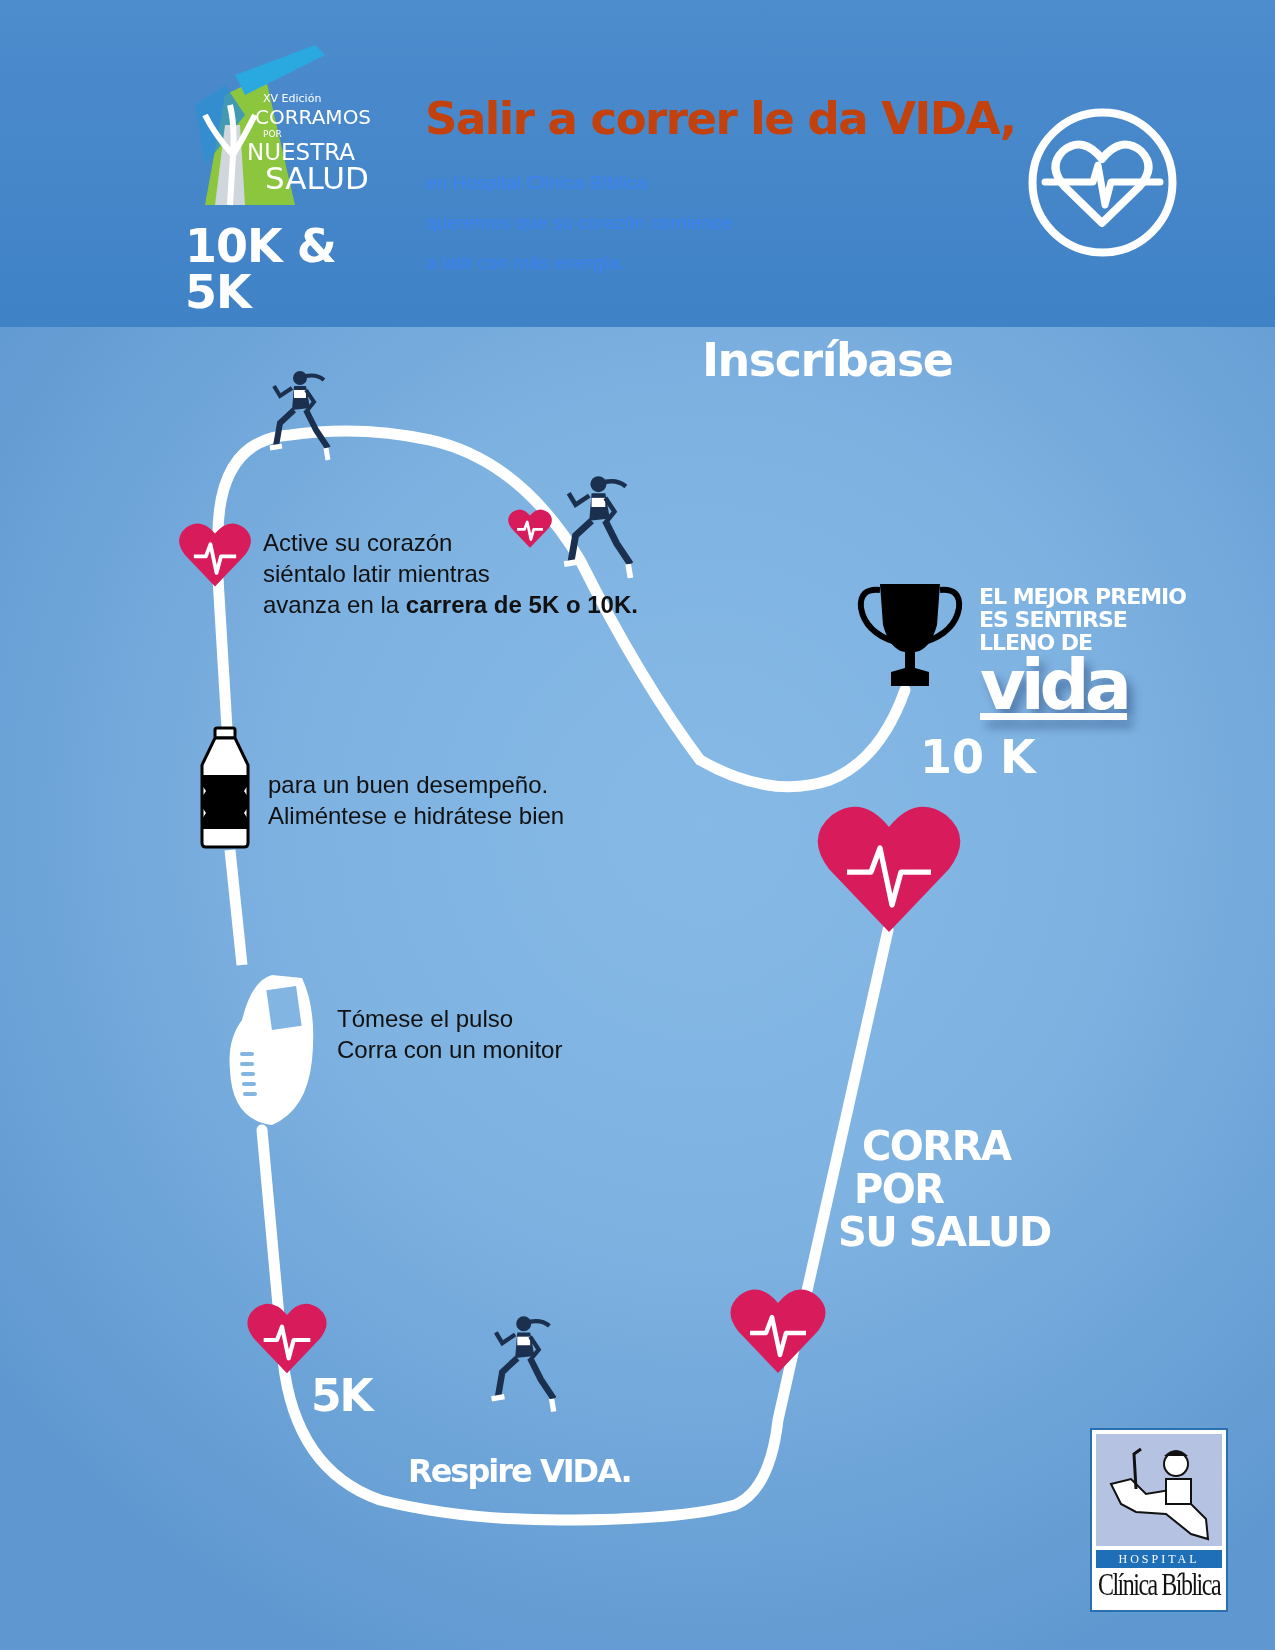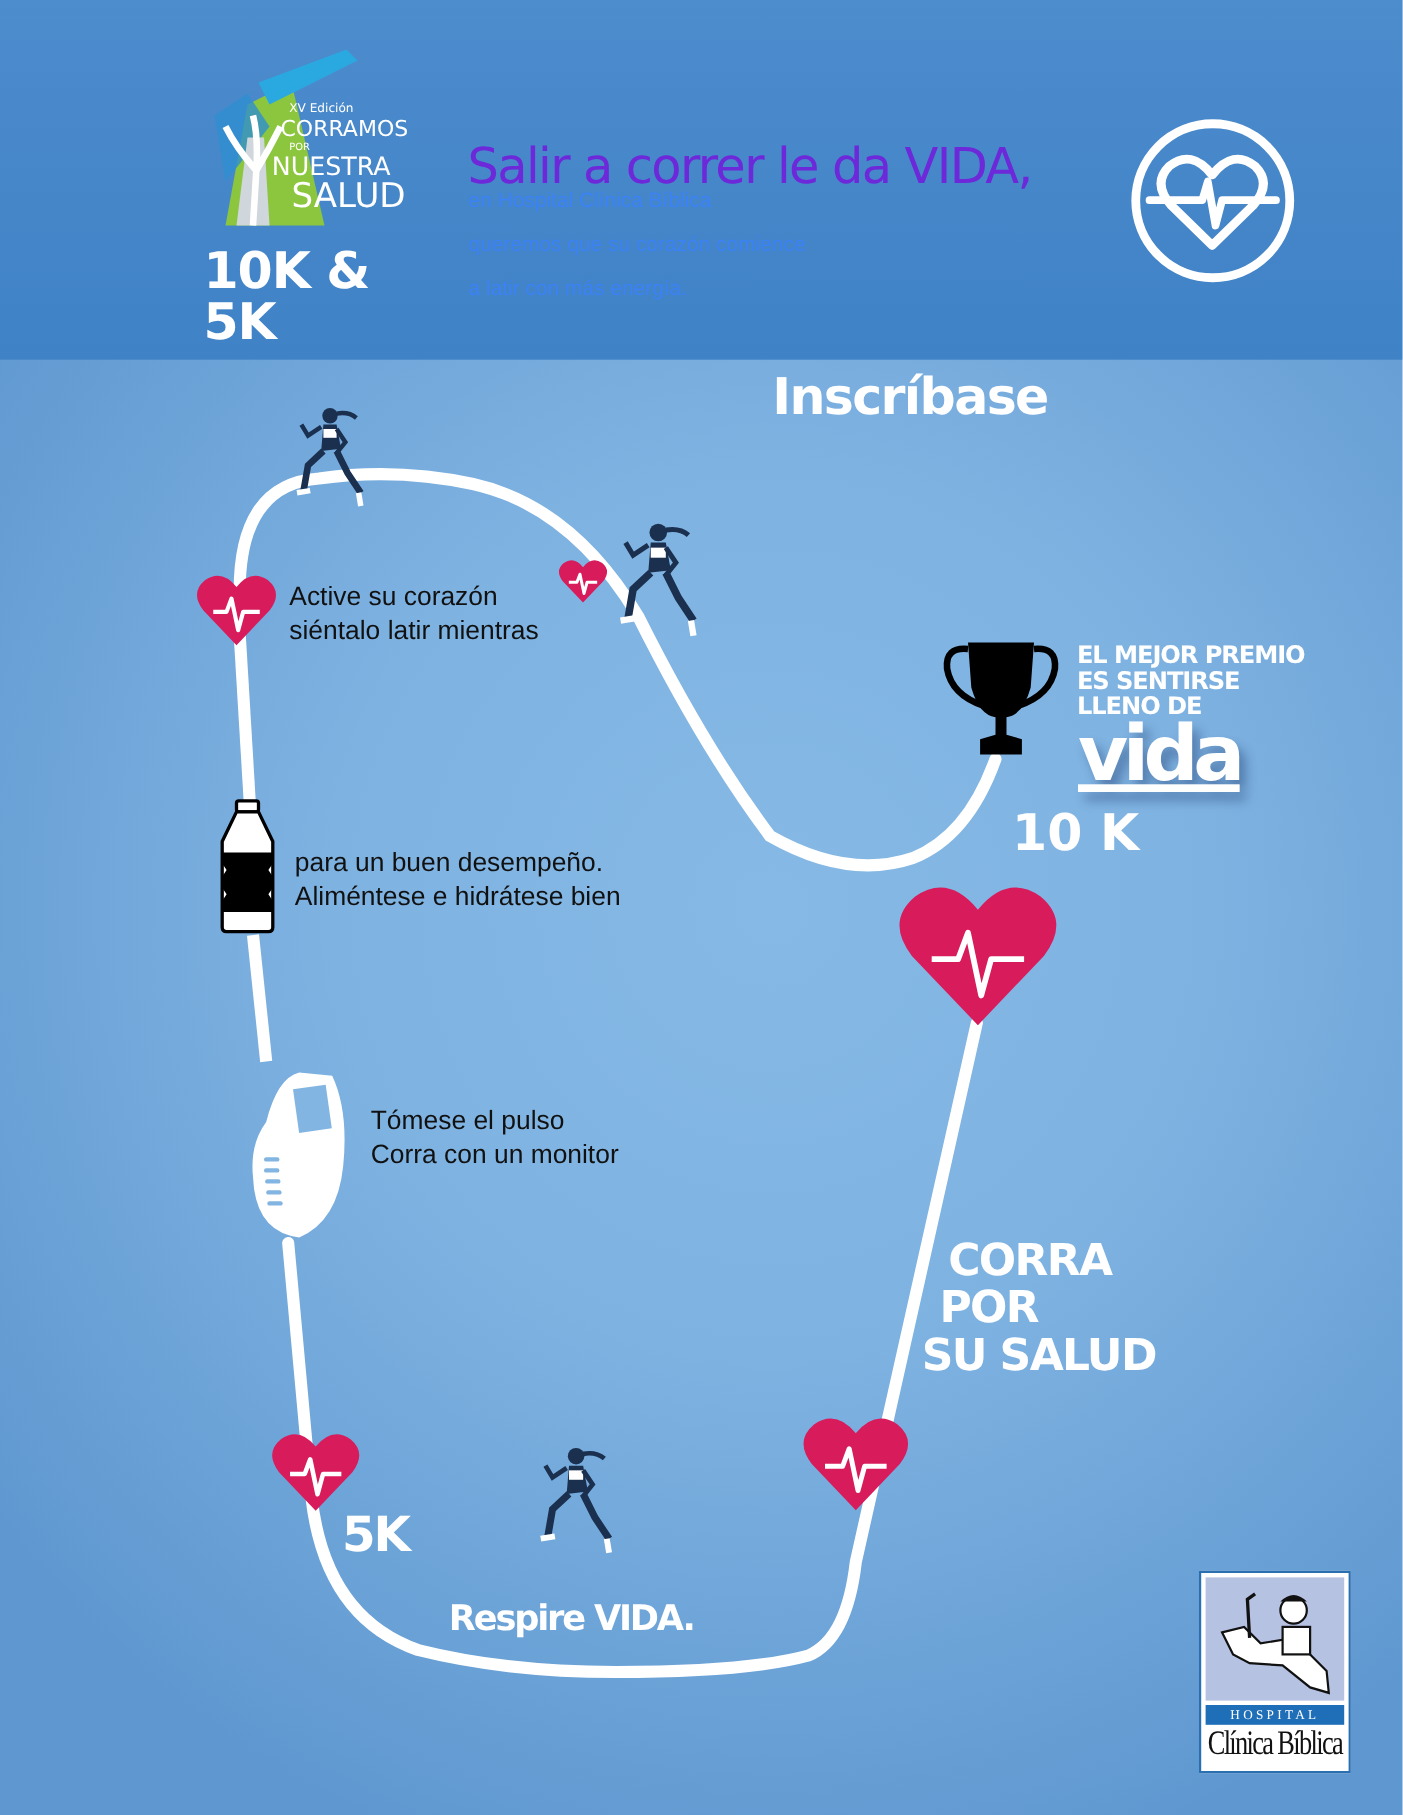--- a/index.html
+++ b/index.html
@@ -3,21 +3,21 @@
   <meta charset="utf-8">
   <style>
     html,body{margin:0;padding:0;}
     body{width:1275px;height:1650px;position:relative;overflow:hidden;
       font-family:"Liberation Sans","DejaVu Sans",sans-serif;
       background:radial-gradient(ellipse 70% 55% at 55% 50%, #86b9e5 0%, #7eb2e1 45%, #5f98d0 100%);}
     .header{position:absolute;left:0;top:0;width:1275px;height:327px;
       background:linear-gradient(180deg,#4d8ccd 0%,#3f82c6 100%);}
     .abs{position:absolute;}
     .logo-lines{font-family:"DejaVu Sans",sans-serif;color:#fff;line-height:1;}
-    .headline{font-family:"DejaVu Sans",sans-serif;font-weight:normal;font-size:45px;letter-spacing:-1.5px;color:#6d28d9;margin-top:32px;}
+    .headline{font-family:"DejaVu Sans",sans-serif;font-weight:bold;font-size:45px;letter-spacing:-1.5px;color:#c2410c;}
     .subline{font-size:19px;color:#3b82f6;line-height:40px;margin-top:13px;}
     .body-text{font-size:24px;color:#111;line-height:31px;}
     .bigw{font-family:"DejaVu Sans",sans-serif;font-weight:bold;color:#fff;}
     svg{position:absolute;left:0;top:0;}
   </style>
 </head>
 <body>
 
 <div class="header"></div>
 
@@ -113,20 +113,21 @@
   <path d="M44 42 L54 62 L66 80" stroke="#1b2f4e" stroke-width="6" fill="none"></path>
   <path d="M8 80 L20 78" stroke="#fff" stroke-width="5"></path>
   <path d="M64 80 L66 92" stroke="#fff" stroke-width="5"></path>
 </svg>
 
 <div class="abs bigw" style="left:702px;top:333px;font-size:46px;letter-spacing:-1.5px;">Inscríbase</div>
 
 <div class="abs body-text" style="left:263px;top:527px;">
   <div>Active su corazón</div>
   <div>siéntalo latir mientras</div>
+  <div><span>avanza en la </span><b>carrera de 5K o 10K.</b></div>
 </div>
 
 <svg class="abs" style="left:198px;top:725px;" width="54" height="125" viewBox="0 0 54 125">
   <rect x="17" y="3" width="20" height="10" rx="2" fill="#fff" stroke="#000" stroke-width="3"></rect>
   <path d="M17 13 L37 13 L50 40 L50 118 Q50 122 46 122 L8 122 Q4 122 4 118 L4 40 Z" fill="#fff" stroke="#000" stroke-width="3"></path>
   <path d="M4 50 L50 50 L50 60 L46 66 L50 72 L50 82 L46 88 L50 94 L50 104 L4 104 L4 94 L8 88 L4 82 L4 72 L8 66 L4 60 Z" fill="#000"></path>
 </svg>
 <div class="abs body-text" style="left:268px;top:769px;">
   <div>para un buen desempeño.</div>
   <div>Aliméntese e hidrátese bien</div>

